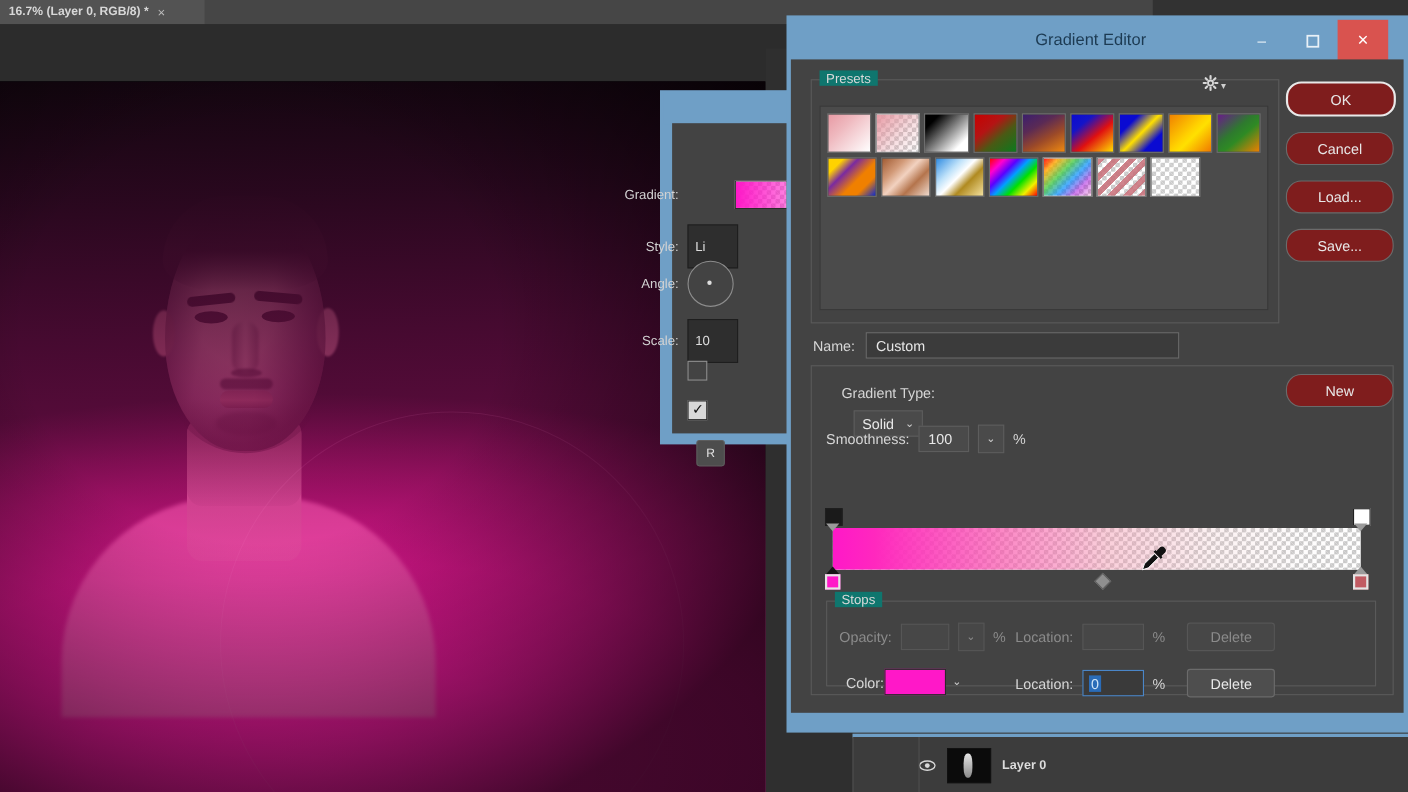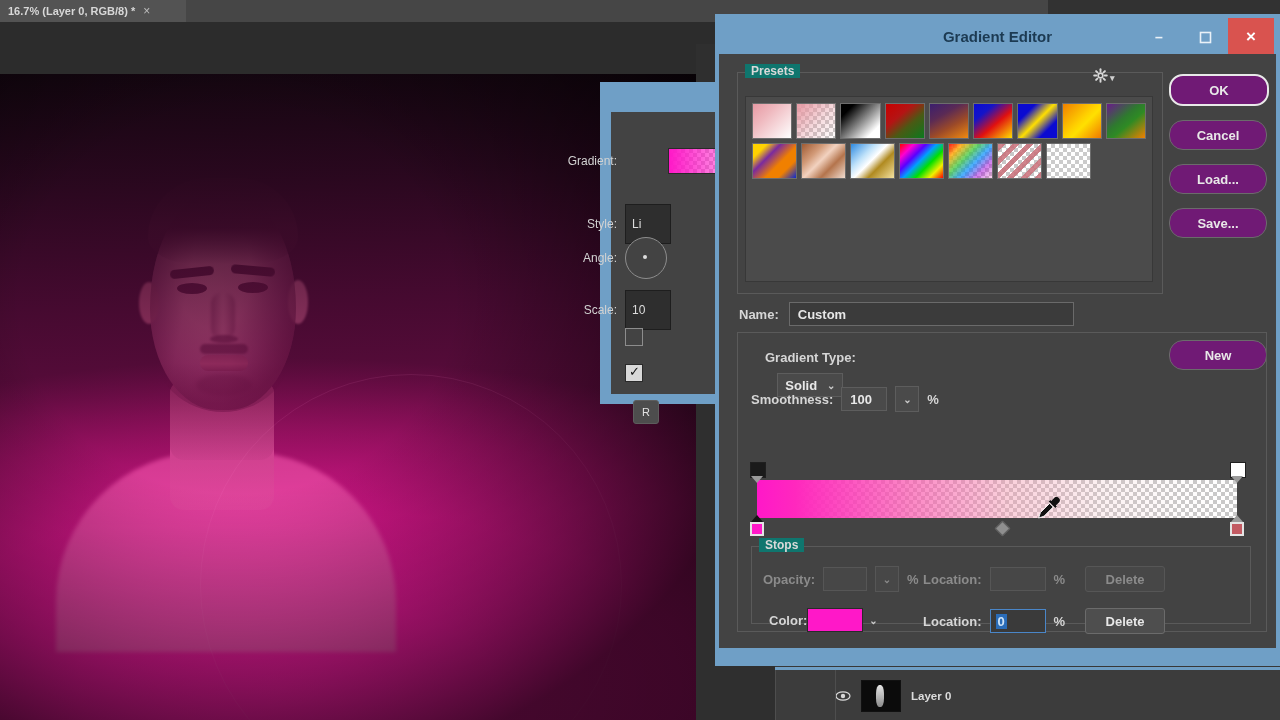--- a/index.html
+++ b/index.html
@@ -109,21 +109,21 @@
     background:#434343;position:relative;}
   .gfd-dial .dot{position:absolute;left:17px;top:17px;width:4px;height:4px;background:#ddd;border-radius:50%;}
   .gfd-check{margin-left:8px;width:16px;height:16px;background:#d8d8d8;border:1px solid #2a2a2a;position:relative;}
   .gfd-check.off{background:#434343;border:1px solid #8d8d8d;}
   .gfd-check .mark{position:absolute;left:3px;top:0px;font-size:13px;color:#111;line-height:14px;}
   .gfd-btn{margin-left:8px;height:22px;background:#4d4d4d;border:1px solid #5d5d5d;border-radius:3px;
     color:#e2e2e2;font-size:11px;display:flex;align-items:center;padding:0 8px;}
 
   
   #gradient-editor{position:absolute;left:715px;top:14px;width:565px;height:652px;
-    background:#6f9fc6;padding:4px 4px 4px 4px;box-sizing:border-box;font-weight:bold;}
+    background:#6f9fc6;padding:4px 16px 4px 4px;box-sizing:border-box;}
   #ge-titlebar{height:38px;position:relative;}
   #ge-title{position:absolute;left:0;right:0;top:10px;text-align:center;font-size:15px;color:#1c3a52;}
   #ge-winbtns{position:absolute;right:2px;top:0;height:38px;display:flex;align-items:stretch;}
   .winbtn{width:46px;display:flex;align-items:center;justify-content:center;color:#e9f1f7;font-size:14px;}
   .winbtn.close{background:#d9534f;color:#fff;font-size:17px;}
   #ge-body{position:absolute;left:4px;top:40px;width:557px;height:594px;background:#434343;}
 
   .group-box{position:absolute;border:1px solid #5a5a5a;}
   .group-title{position:absolute;background:#0f766e;padding:0 6px;font-size:12px;color:#d9d9d9;}
 
@@ -138,21 +138,21 @@
   .swatch .sw-fill{position:absolute;inset:0;}
 
   
   #name-row{position:absolute;left:20px;top:248px;display:flex;align-items:center;gap:10px;}
   #name-label{font-size:13px;color:#d6d6d6;}
   #name-input{width:285px;height:24px;background:#3b3b3b;border:1px solid #6a6a6a;
     color:#e7e7e7;font-size:13px;display:flex;align-items:center;padding:0 8px;box-sizing:border-box;}
 
   
   #ge-buttons{position:absolute;left:450px;top:20px;width:96px;}
-  .ge-btn{width:96px;height:28px;border-radius:14px;background:#701a75;border:1px solid #6b6b6b;
+  .ge-btn{width:96px;height:28px;border-radius:14px;background:#7f1d1d;border:1px solid #6b6b6b;
     color:#e8e8e8;font-size:13px;display:flex;align-items:center;justify-content:center;margin-bottom:14px;}
   .ge-btn.primary{border:2px solid #e9e9e9;}
   #btn-new{position:absolute;left:450px;top:286px;}
 
   
   #bottom-group{left:18px;top:278px;width:528px;height:298px;}
   #gt-row{position:absolute;left:46px;top:296px;display:flex;align-items:center;gap:8px;flex-direction:column;}
   .lbl{font-size:13px;color:#d6d6d6;}
   .combo{height:24px;background:#4a4a4a;border:1px solid #5d5d5d;color:#e8e8e8;font-size:13px;
     display:flex;align-items:center;gap:10px;padding:0 7px;box-sizing:border-box;}
@@ -253,21 +253,21 @@
       </div>
     </div>
     <div id="layers-divider-a"></div>
     <div id="layers-divider-b"></div>
   </div>
 </div>
 
 <div id="gradient-fill-dialog">
   <div id="gfd-titlebar"></div>
   <div id="gfd-body">
-    <div class="gfd-row" style="left:-76px;top:36px;gap:43px;">
+    <div class="gfd-row" style="left:-76px;top:52px;gap:43px;">
       <span class="gfd-label">Gradient:</span>
       <span class="gfd-swatch checker">
         <span style="position:absolute;inset:0;background:linear-gradient(90deg,#ff18c8,rgba(255,24,200,0.55));"></span>
       </span>
     </div>
     <div class="gfd-row" style="left:-76px;top:92px;">
       <span class="gfd-label">Style:</span>
       <span class="gfd-field" style="width:46px;">Li</span>
     </div>
     <div class="gfd-row" style="left:-76px;top:125px;">

